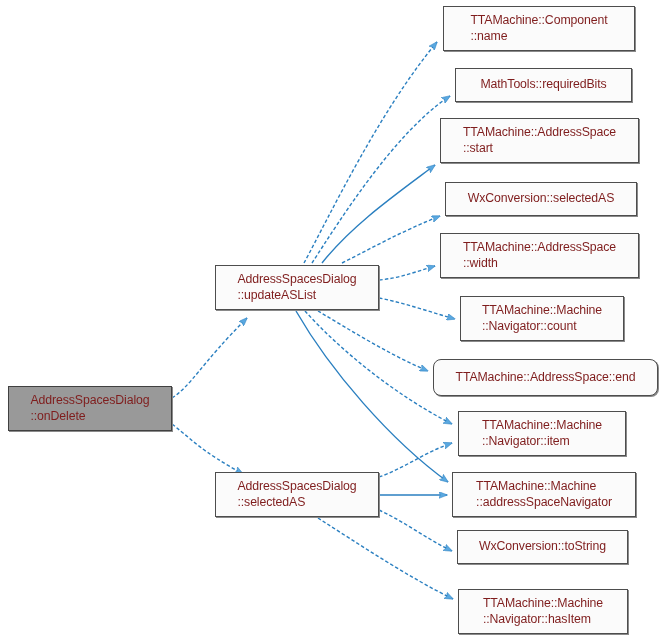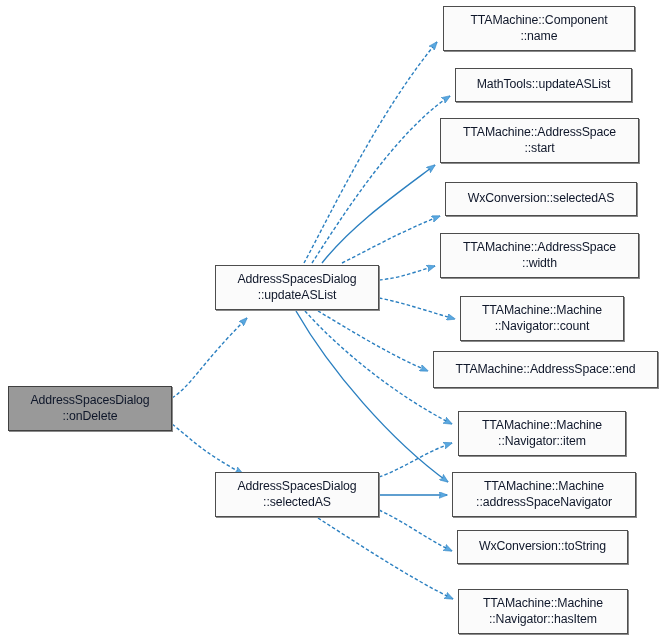--- a/index.html
+++ b/index.html
@@ -23,24 +23,24 @@
     width: 664px;
     height: 637px;
     pointer-events: none;
   }
   .node {
     position: absolute;
     box-sizing: border-box;
     display: flex;
     align-items: center;
     justify-content: center;
-    text-align: center;
+    text-align: left;
     border: 1px solid #4d4d4d;
     background: #fbfbfb;
-    color: #0f172a;
+    color: #7f1d1d;
     font-size: 12.3px;
     line-height: 15.5px;
     letter-spacing: -0.1px;
     box-shadow: 1px 1px 0 0 #8a8a8a;
     white-space: pre-line;
     padding: 16px 4px;
     z-index: 2;
   }
   .node.highlight {
     background: #999999;
@@ -81,29 +81,29 @@
   </svg>
   <div id="node-group">
       <div class="node highlight" style="left: 8px; top: 386px; width: 164px; height: 45px;"><span class="node-label">AddressSpacesDialog
 ::onDelete</span></div>
       <div class="node" style="left: 215px; top: 265px; width: 164px; height: 45px;"><span class="node-label">AddressSpacesDialog
 ::updateASList</span></div>
       <div class="node" style="left: 215px; top: 472px; width: 164px; height: 45px;"><span class="node-label">AddressSpacesDialog
 ::selectedAS</span></div>
       <div class="node" style="left: 443px; top: 6px; width: 192px; height: 45px;"><span class="node-label">TTAMachine::Component
 ::name</span></div>
-      <div class="node" style="left: 455px; top: 68px; width: 177px; height: 30px;"><span class="node-label">MathTools::updateASList</span></div>
+      <div class="node" style="left: 455px; top: 68px; width: 177px; height: 30px;"><span class="node-label">MathTools::requiredBits</span></div>
       <div class="node" style="left: 440px; top: 118px; width: 199px; height: 45px;"><span class="node-label">TTAMachine::AddressSpace
 ::start</span></div>
       <div class="node" style="left: 445px; top: 182px; width: 192px; height: 30px;"><span class="node-label">WxConversion::selectedAS</span></div>
       <div class="node" style="left: 440px; top: 233px; width: 199px; height: 45px;"><span class="node-label">TTAMachine::AddressSpace
 ::width</span></div>
       <div class="node" style="left: 460px; top: 296px; width: 164px; height: 45px;"><span class="node-label">TTAMachine::Machine
 ::Navigator::count</span></div>
-      <div class="node" style="left: 433px; top: 351px; width: 225px; height: 37px;"><span class="node-label">TTAMachine::AddressSpace::end</span></div>
+      <div class="node" style="left: 433px; top: 359px; width: 225px; height: 37px; border-radius: 8px;"><span class="node-label">TTAMachine::AddressSpace::end</span></div>
       <div class="node" style="left: 458px; top: 411px; width: 168px; height: 45px;"><span class="node-label">TTAMachine::Machine
 ::Navigator::item</span></div>
       <div class="node" style="left: 452px; top: 472px; width: 184px; height: 45px;"><span class="node-label">TTAMachine::Machine
 ::addressSpaceNavigator</span></div>
       <div class="node" style="left: 457px; top: 530px; width: 171px; height: 30px;"><span class="node-label">WxConversion::toString</span></div>
       <div class="node" style="left: 458px; top: 589px; width: 170px; height: 45px;"><span class="node-label">TTAMachine::Machine
 ::Navigator::hasItem</span></div>
     </div>
 </div>
 

